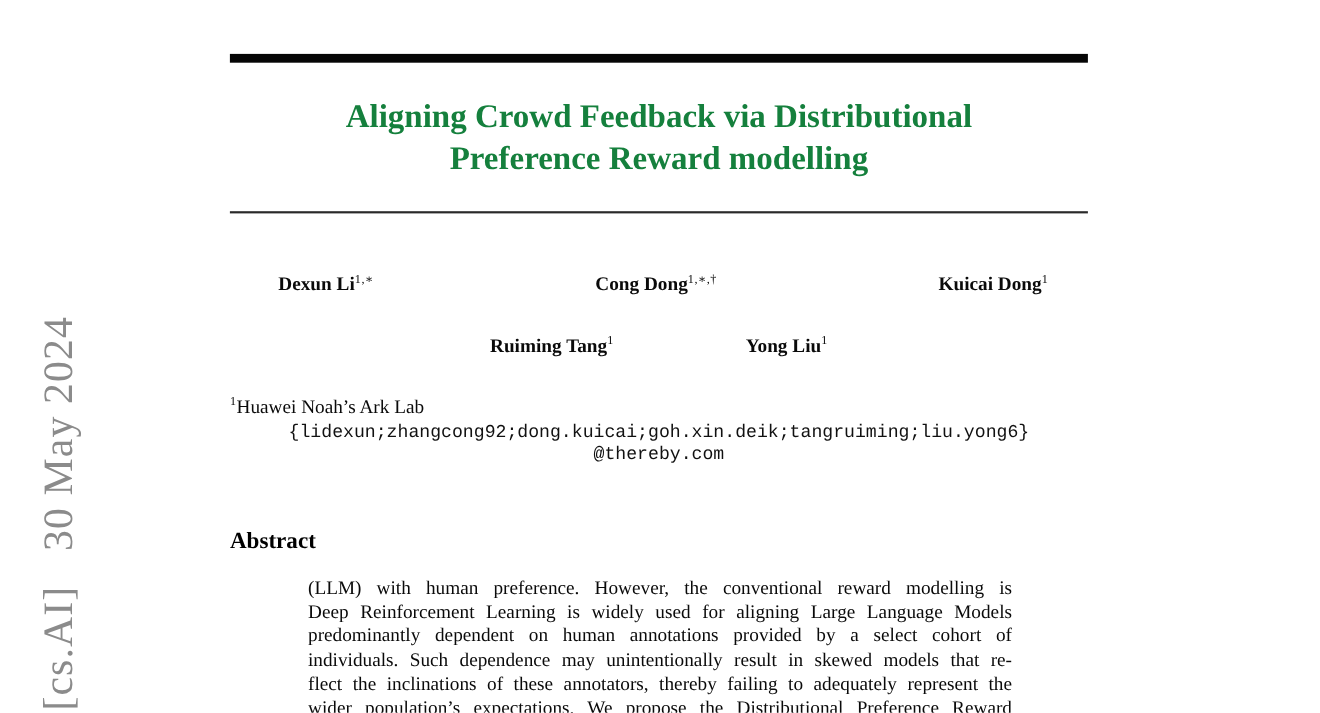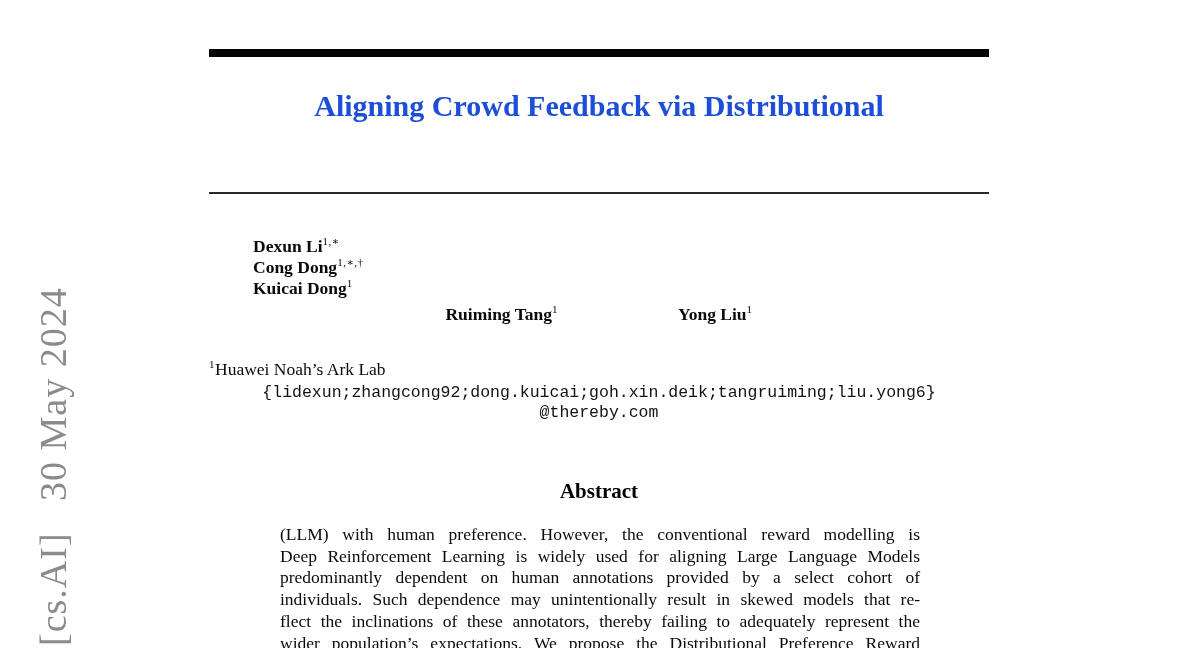--- a/index.html
+++ b/index.html
@@ -60,40 +60,39 @@
   .title {
     position: absolute;
     top: 86px;
     left: 0;
     width: 100%;
     margin: 0;
     text-align: center;
     font-size: 30px;
     font-weight: bold;
     line-height: 39px;
-    color: #1d4ed8;
+    color: #15803d;
   }
   .title .tline { display: block; }
 
   .authors-row {
     position: absolute;
     left: 0;
     width: 100%;
     display: flex;
     box-sizing: border-box;
     font-size: 17.5px;
     font-weight: bold;
     white-space: nowrap;
   }
   .authors-row-1 {
-    top: 236px;
+    top: 248px;
     justify-content: space-between;
     padding-left: 44px;
     padding-right: 36px;
-    flex-direction: column;
   }
   .authors-row-2 {
     top: 304px;
     justify-content: center;
     gap: 120px;
   }
   .sup {
     font-size: 11px;
     font-weight: normal;
     vertical-align: baseline;
@@ -121,21 +120,20 @@
     line-height: 20px;
     color: #111111;
   }
   .contact .cline { display: block; }
 
   .abstract-heading {
     position: absolute;
     top: 479px;
     left: 0;
     width: 100%;
-    text-align: center;
     font-size: 21px;
     font-weight: bold;
     color: #000000;
   }
   .abstract-body {
     position: absolute;
     top: 524px;
     left: 71px;
     width: 640px;
     font-size: 17.5px;
@@ -155,20 +153,21 @@
 <div class="page">
 
   <div class="arxiv-stamp">[cs.AI]&nbsp;&nbsp;&nbsp;30 May 2024</div>
 
   <div class="paper">
 
     <div class="rule-thick"></div>
 
     <h1 class="title">
       <span class="tline">Aligning Crowd Feedback via Distributional</span>
+      <span class="tline">Preference Reward modelling</span>
     </h1>
 
     <div class="rule-thin"></div>
 
     <div class="authors-row authors-row-1">
       <span class="author"><span>Dexun Li</span><span class="sup">1,∗</span></span>
       <span class="author"><span>Cong Dong</span><span class="sup">1,∗,†</span></span>
       <span class="author"><span>Kuicai Dong</span><span class="sup">1</span></span>
     </div>
 

